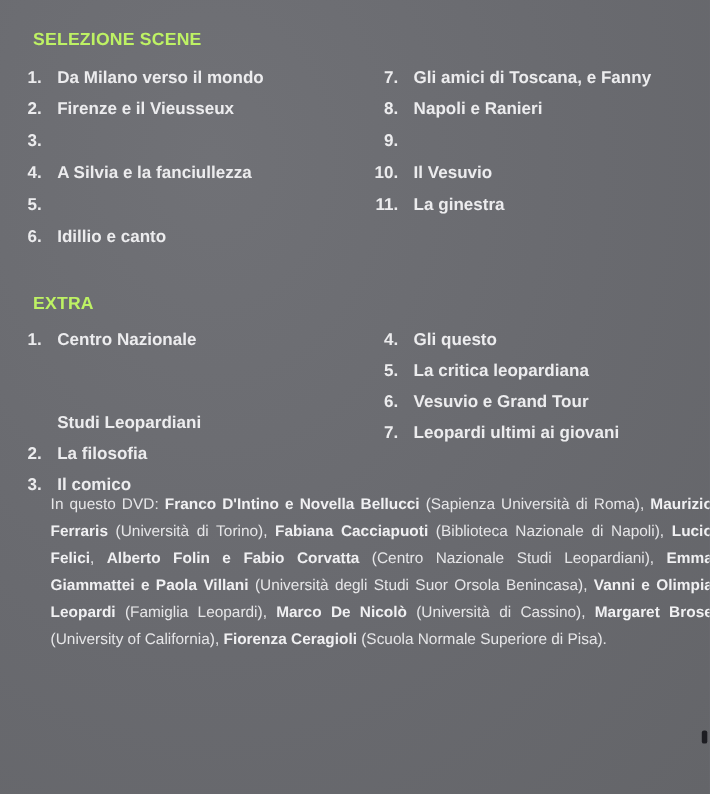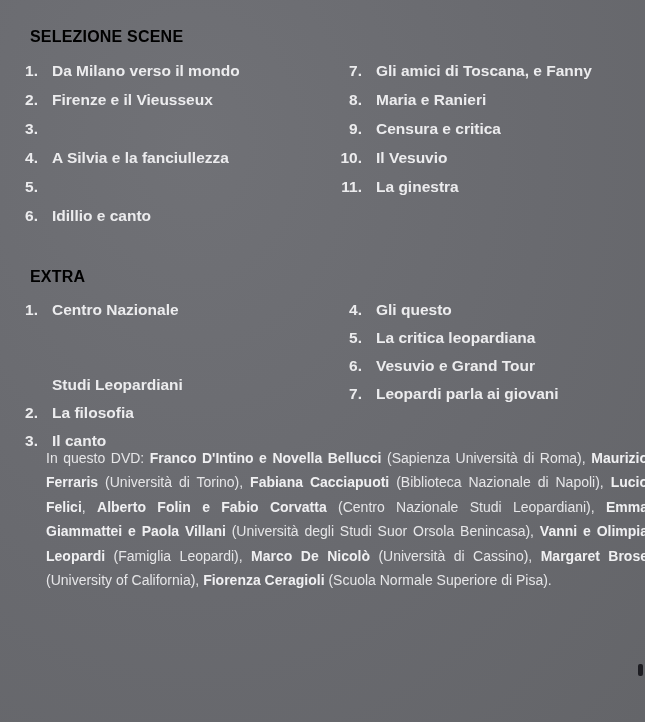--- a/index.html
+++ b/index.html
@@ -8,21 +8,21 @@
     background: #6a6b70;
     background-image: radial-gradient(ellipse at 30% 20%, #707176 0%, #696a6f 55%, #646569 100%);
     color: #e9e9eb;
     font-family: "Liberation Sans", "DejaVu Sans", sans-serif;
     position: relative;
   }
   .page { position: absolute; left: 0; top: 0; width: 645px; height: 722px; }
   .heading {
     position: absolute; left: 30px;
     font-weight: bold; font-size: 16px; letter-spacing: 0.2px;
-    color: #000000;
+    color: #bef264;
   }
   .list { position: absolute; margin: 0; padding: 0; list-style: none; }
   .item {
     display: flex; align-items: baseline;
     font-size: 15.5px; font-weight: bold; color: #ececee;
     height: 29px; line-height: 29px; white-space: nowrap;
   }
   .num { display: inline-block; text-align: right; width: 22px; margin-right: 14px; }
   .extra .item { height: 28px; line-height: 28px; }
   .extra .cont { padding-left: 36px; margin-top: 47px; }
@@ -70,25 +70,24 @@
       </li>
   </ul>
 
   <ul class="list" style="left:340px; top:56px;">
     <li class="item">
         <span class="num">7.</span>
         <span>Gli amici di Toscana, e Fanny</span>
       </li>
     <li class="item">
         <span class="num">8.</span>
-        <span>Maria e Ranieri</span>
+        <span>Napoli e Ranieri</span>
       </li>
     <li class="item">
         <span class="num">9.</span>
-        <span>Censura e critica</span>
       </li>
     <li class="item">
         <span class="num">10.</span>
         <span>Il Vesuvio</span>
       </li>
     <li class="item">
         <span class="num">11.</span>
         <span>La ginestra</span>
       </li>
   </ul>
@@ -102,40 +101,40 @@
       </li>
     <li class="item cont">
         <span>Studi Leopardiani</span>
       </li>
     <li class="item">
         <span class="num">2.</span>
         <span>La filosofia</span>
       </li>
     <li class="item">
         <span class="num">3.</span>
-        <span>Il canto</span>
+        <span>Il comico</span>
       </li>
   </ul>
 
   <ul class="list extra" style="left:340px; top:296px;">
     <li class="item">
         <span class="num">4.</span>
         <span>Gli questo</span>
       </li>
     <li class="item">
         <span class="num">5.</span>
         <span>La critica leopardiana</span>
       </li>
     <li class="item">
         <span class="num">6.</span>
         <span>Vesuvio e Grand Tour</span>
       </li>
     <li class="item">
         <span class="num">7.</span>
-        <span>Leopardi parla ai giovani</span>
+        <span>Leopardi ultimi ai giovani</span>
       </li>
   </ul>
 
   <p class="para" style="top:446px"><span class="l">In questo DVD: </span><b>Franco D'Intino e Novella Bellucci</b><span class="l"> (Sapienza Università di Roma), </span><b>Maurizio Ferraris</b><span class="l"> (Università di Torino), </span><b>Fabiana Cacciapuoti</b><span class="l"> (Biblioteca Nazionale di Napoli), </span><b>Lucio Felici</b><span class="l">, </span><b>Alberto Folin e Fabio Corvatta</b><span class="l"> (Centro Nazionale Studi Leopardiani), </span><b>Emma Giammattei e Paola Villani</b><span class="l"> (Università degli Studi Suor Orsola Benincasa), </span><b>Vanni e Olimpia Leopardi</b><span class="l"> (Famiglia Leopardi), </span><b>Marco De Nicolò</b><span class="l"> (Università di Cassino), </span><b>Margaret Brose</b><span class="l"> (University of California), </span><b>Fiorenza Ceragioli</b><span class="l"> (Scuola Normale Superiore di Pisa).</span></p>
 
 
   <div class="mark"></div>
 </div>
 
 </body></html>

